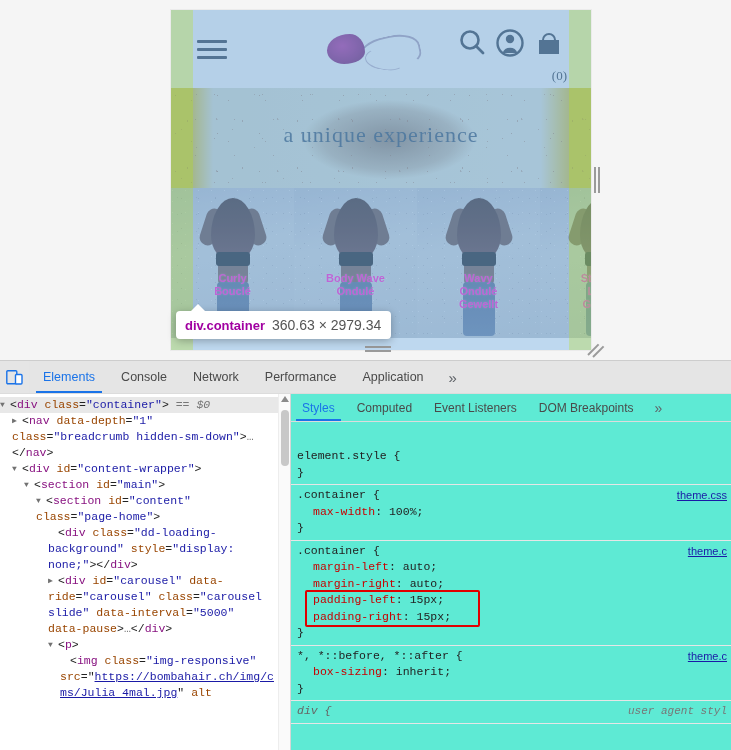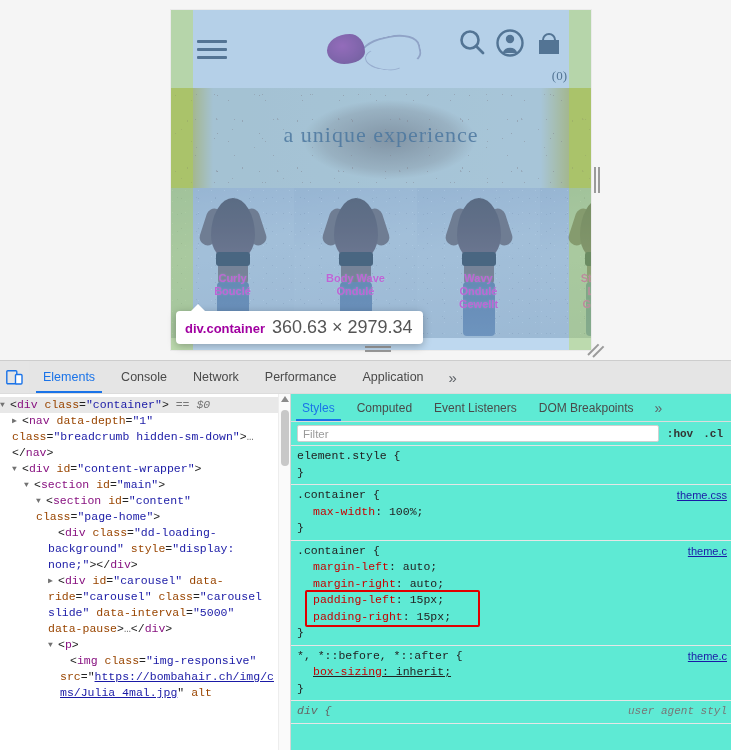--- a/index.html
+++ b/index.html
@@ -160,21 +160,21 @@
   
   #hl-tooltip {
     position: absolute; left: 176px; top: 311px; z-index: 20;
     background: #ffffff; border-radius: 4px;
     box-shadow: 0 2px 8px rgba(0,0,0,0.28);
     padding: 6px 10px 6px 9px;
     font-size: 13px; white-space: nowrap;
     font-family: "Liberation Sans", sans-serif;
   }
   #hl-tooltip .tag { color: #a100a1; font-weight: bold; }
-  #hl-tooltip .dims { color: #555; margin-left: 7px; font-size: 18px; }
+  #hl-tooltip .dims { color: #555; margin-left: 7px; font-size: 14px; }
   #hl-tooltip::before {
     content: ""; position: absolute; left: 14px; top: -7px;
     border-left: 8px solid transparent; border-right: 8px solid transparent;
     border-bottom: 8px solid #ffffff;
   }
 
   
   #resize-right {
     position: absolute; left: 594px; top: 167px; width: 6px; height: 26px; z-index: 10;
   }
@@ -521,25 +521,20 @@
 
       <div id="styles-pane">
         <div id="styles-tabs">
           <div class="st-tab active">Styles</div>
           <div class="st-tab">Computed</div>
           <div class="st-tab">Event Listeners</div>
           <div class="st-tab">DOM Breakpoints</div>
           <div class="st-more">»</div>
         </div>
 
-        <div id="styles-filter-row">
-          <div id="styles-filter">Filter</div>
-          <div class="filter-toggle">:hov</div>
-          <div class="filter-toggle">.cl</div>
-        </div>
 
         <div id="rules">
             <div class="rule">
               <div class="sel-line">element.style {</div>
               <div style="position: relative;"></div>
               <div class="brace">}</div>
             </div>
             <div class="rule">
               <a class="src">theme.css</a>
               <div class="sel-line">.container {</div>
@@ -556,21 +551,21 @@
                 <div class="decl"><span class="prop">margin-right</span><span class="val">: auto;</span></div>
                 <div class="decl"><span class="prop">padding-left</span><span class="val">: 15px;</span></div>
                 <div class="decl"><span class="prop">padding-right</span><span class="val">: 15px;</span></div>
                 <div class="hl-box" style="left: 14px; top: 31px; width: 175px; height: 37px; border-color: rgb(224, 0, 0);"></div>
               </div>
               <div class="brace">}</div>
             </div>
             <div class="rule">
               <a class="src">theme.c</a>
               <div class="sel-line">*, *::before, *::after {</div>
-              <div style="position: relative; text-decoration: underline;">
+              <div style="position: relative;">
                 <div class="decl"><span class="prop">box-sizing</span><span class="val">: inherit;</span></div>
               </div>
               <div class="brace">}</div>
             </div>
             <div class="rule ua-rule">
               <a class="src ua">user agent styl</a>
               <div class="sel-line">div {</div>
               <div style="position: relative;"></div>
             </div>
           </div>

